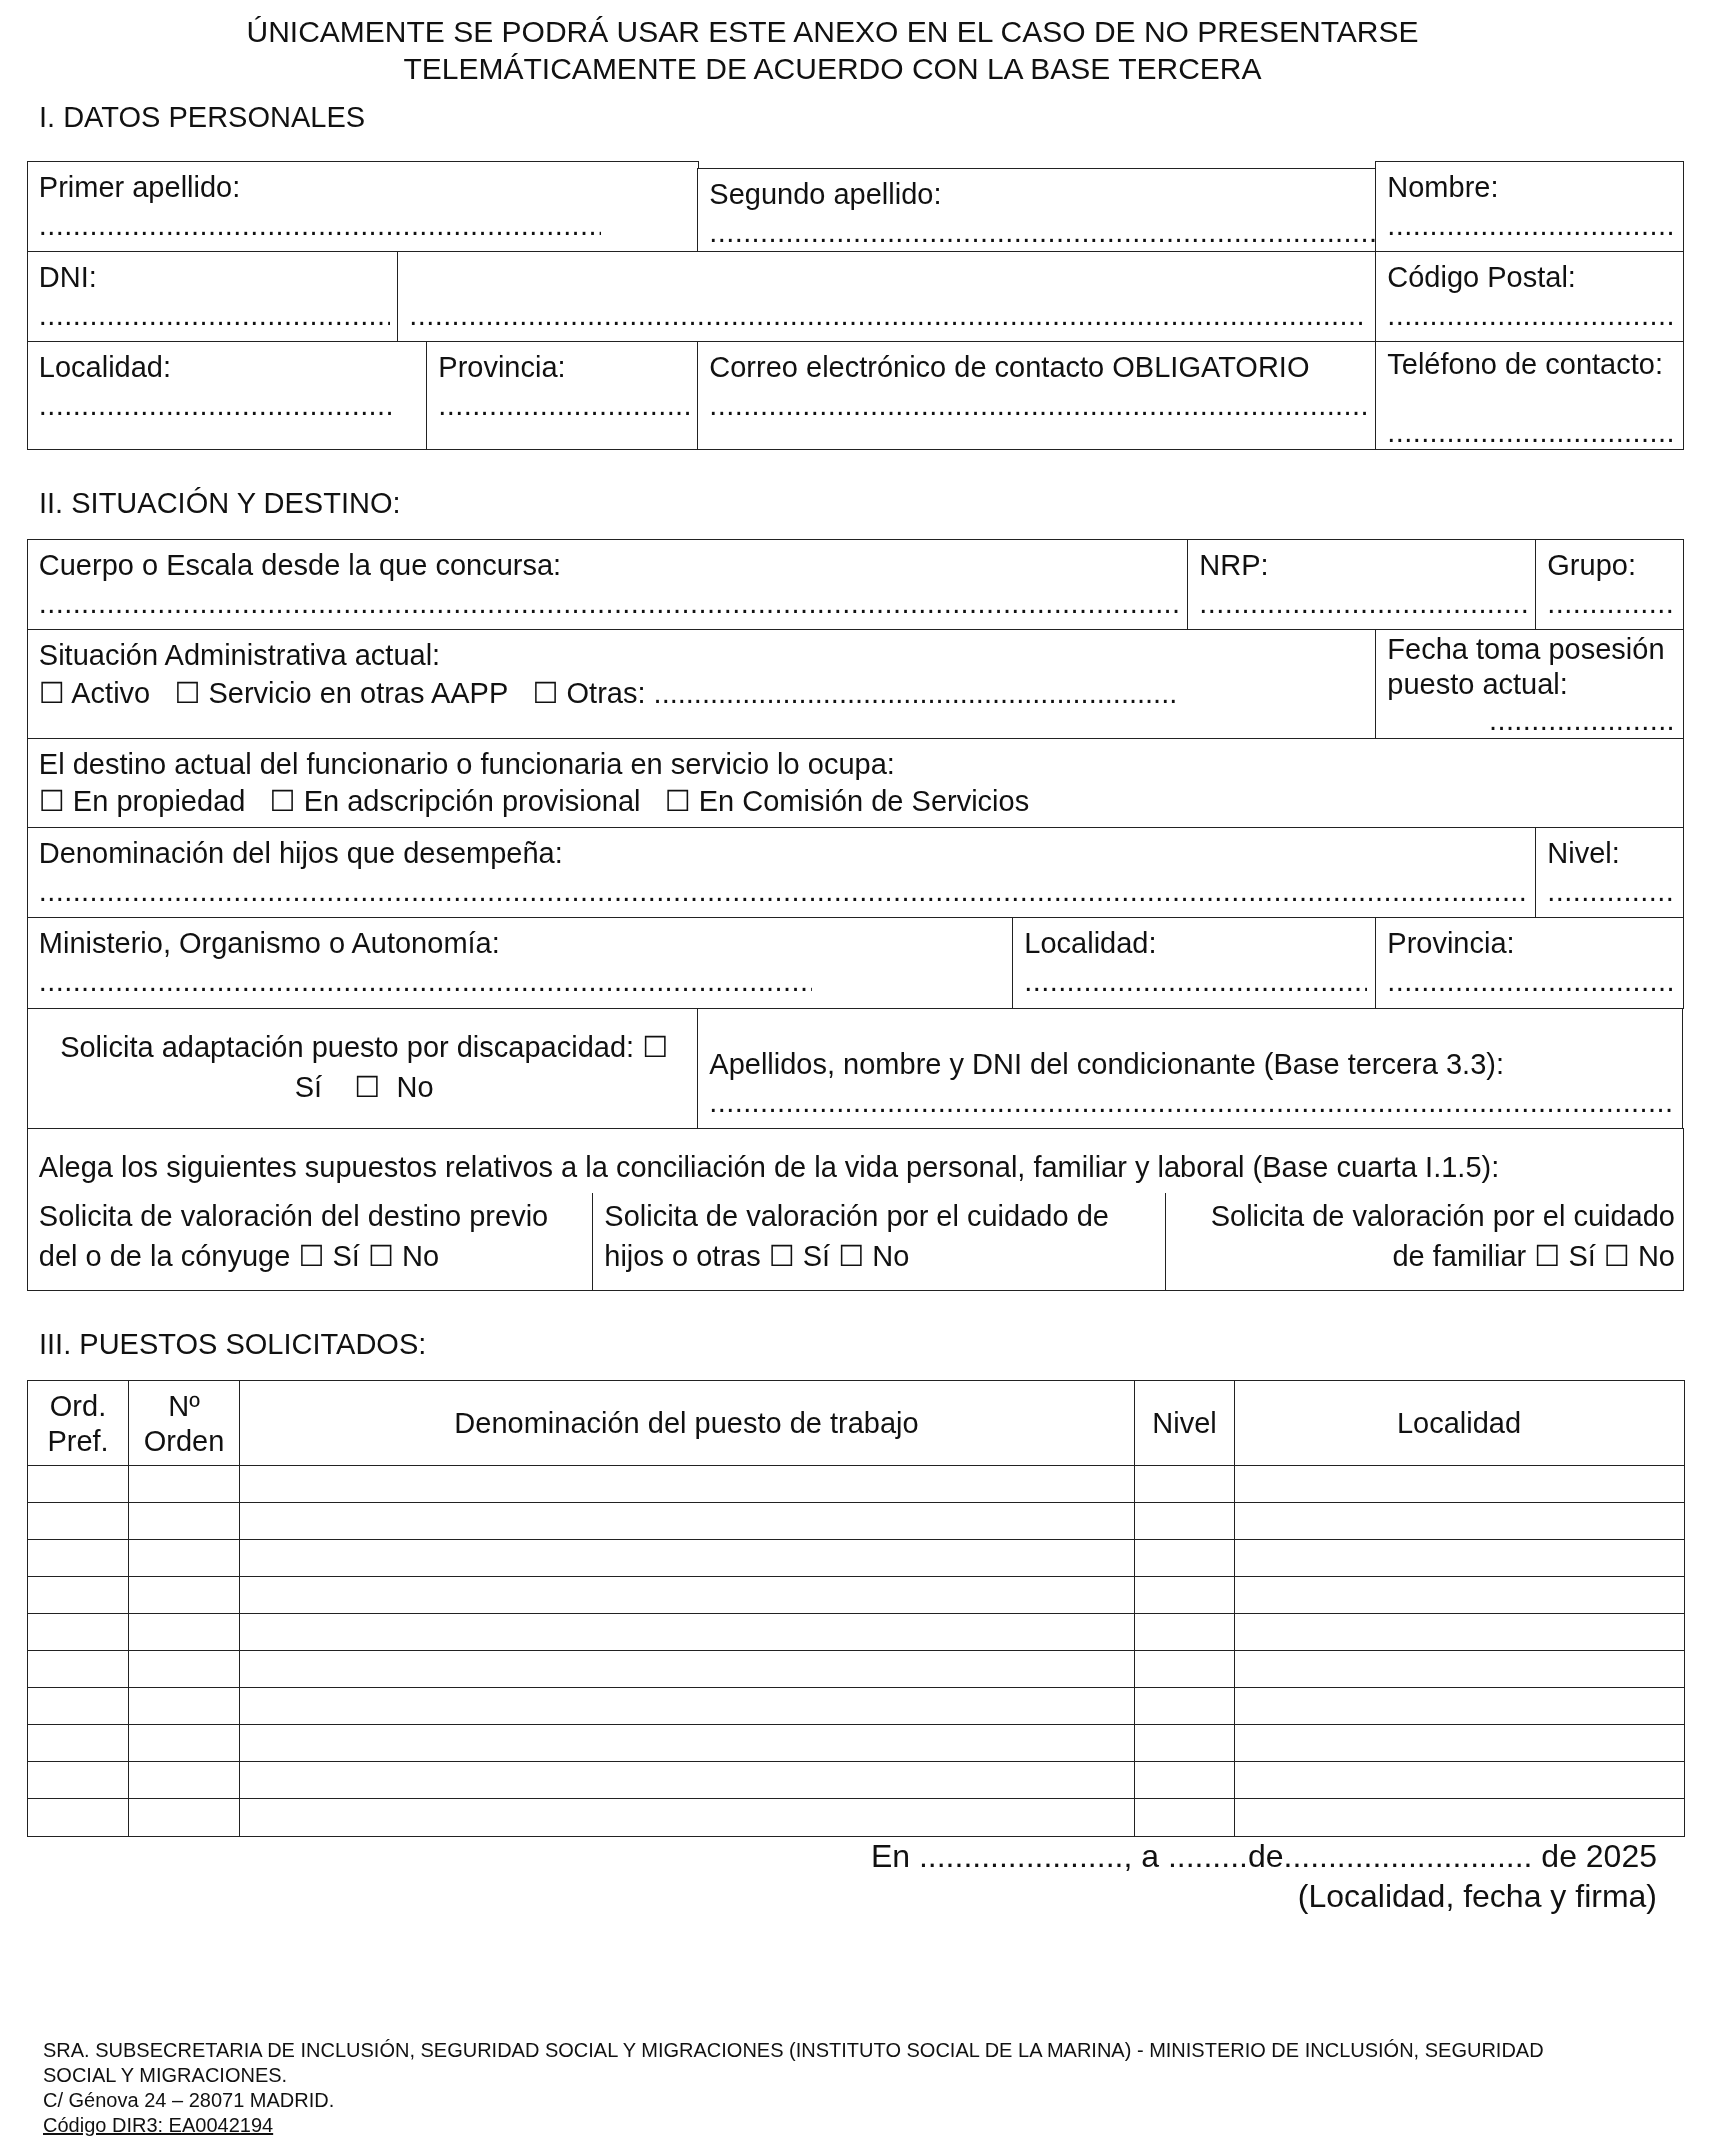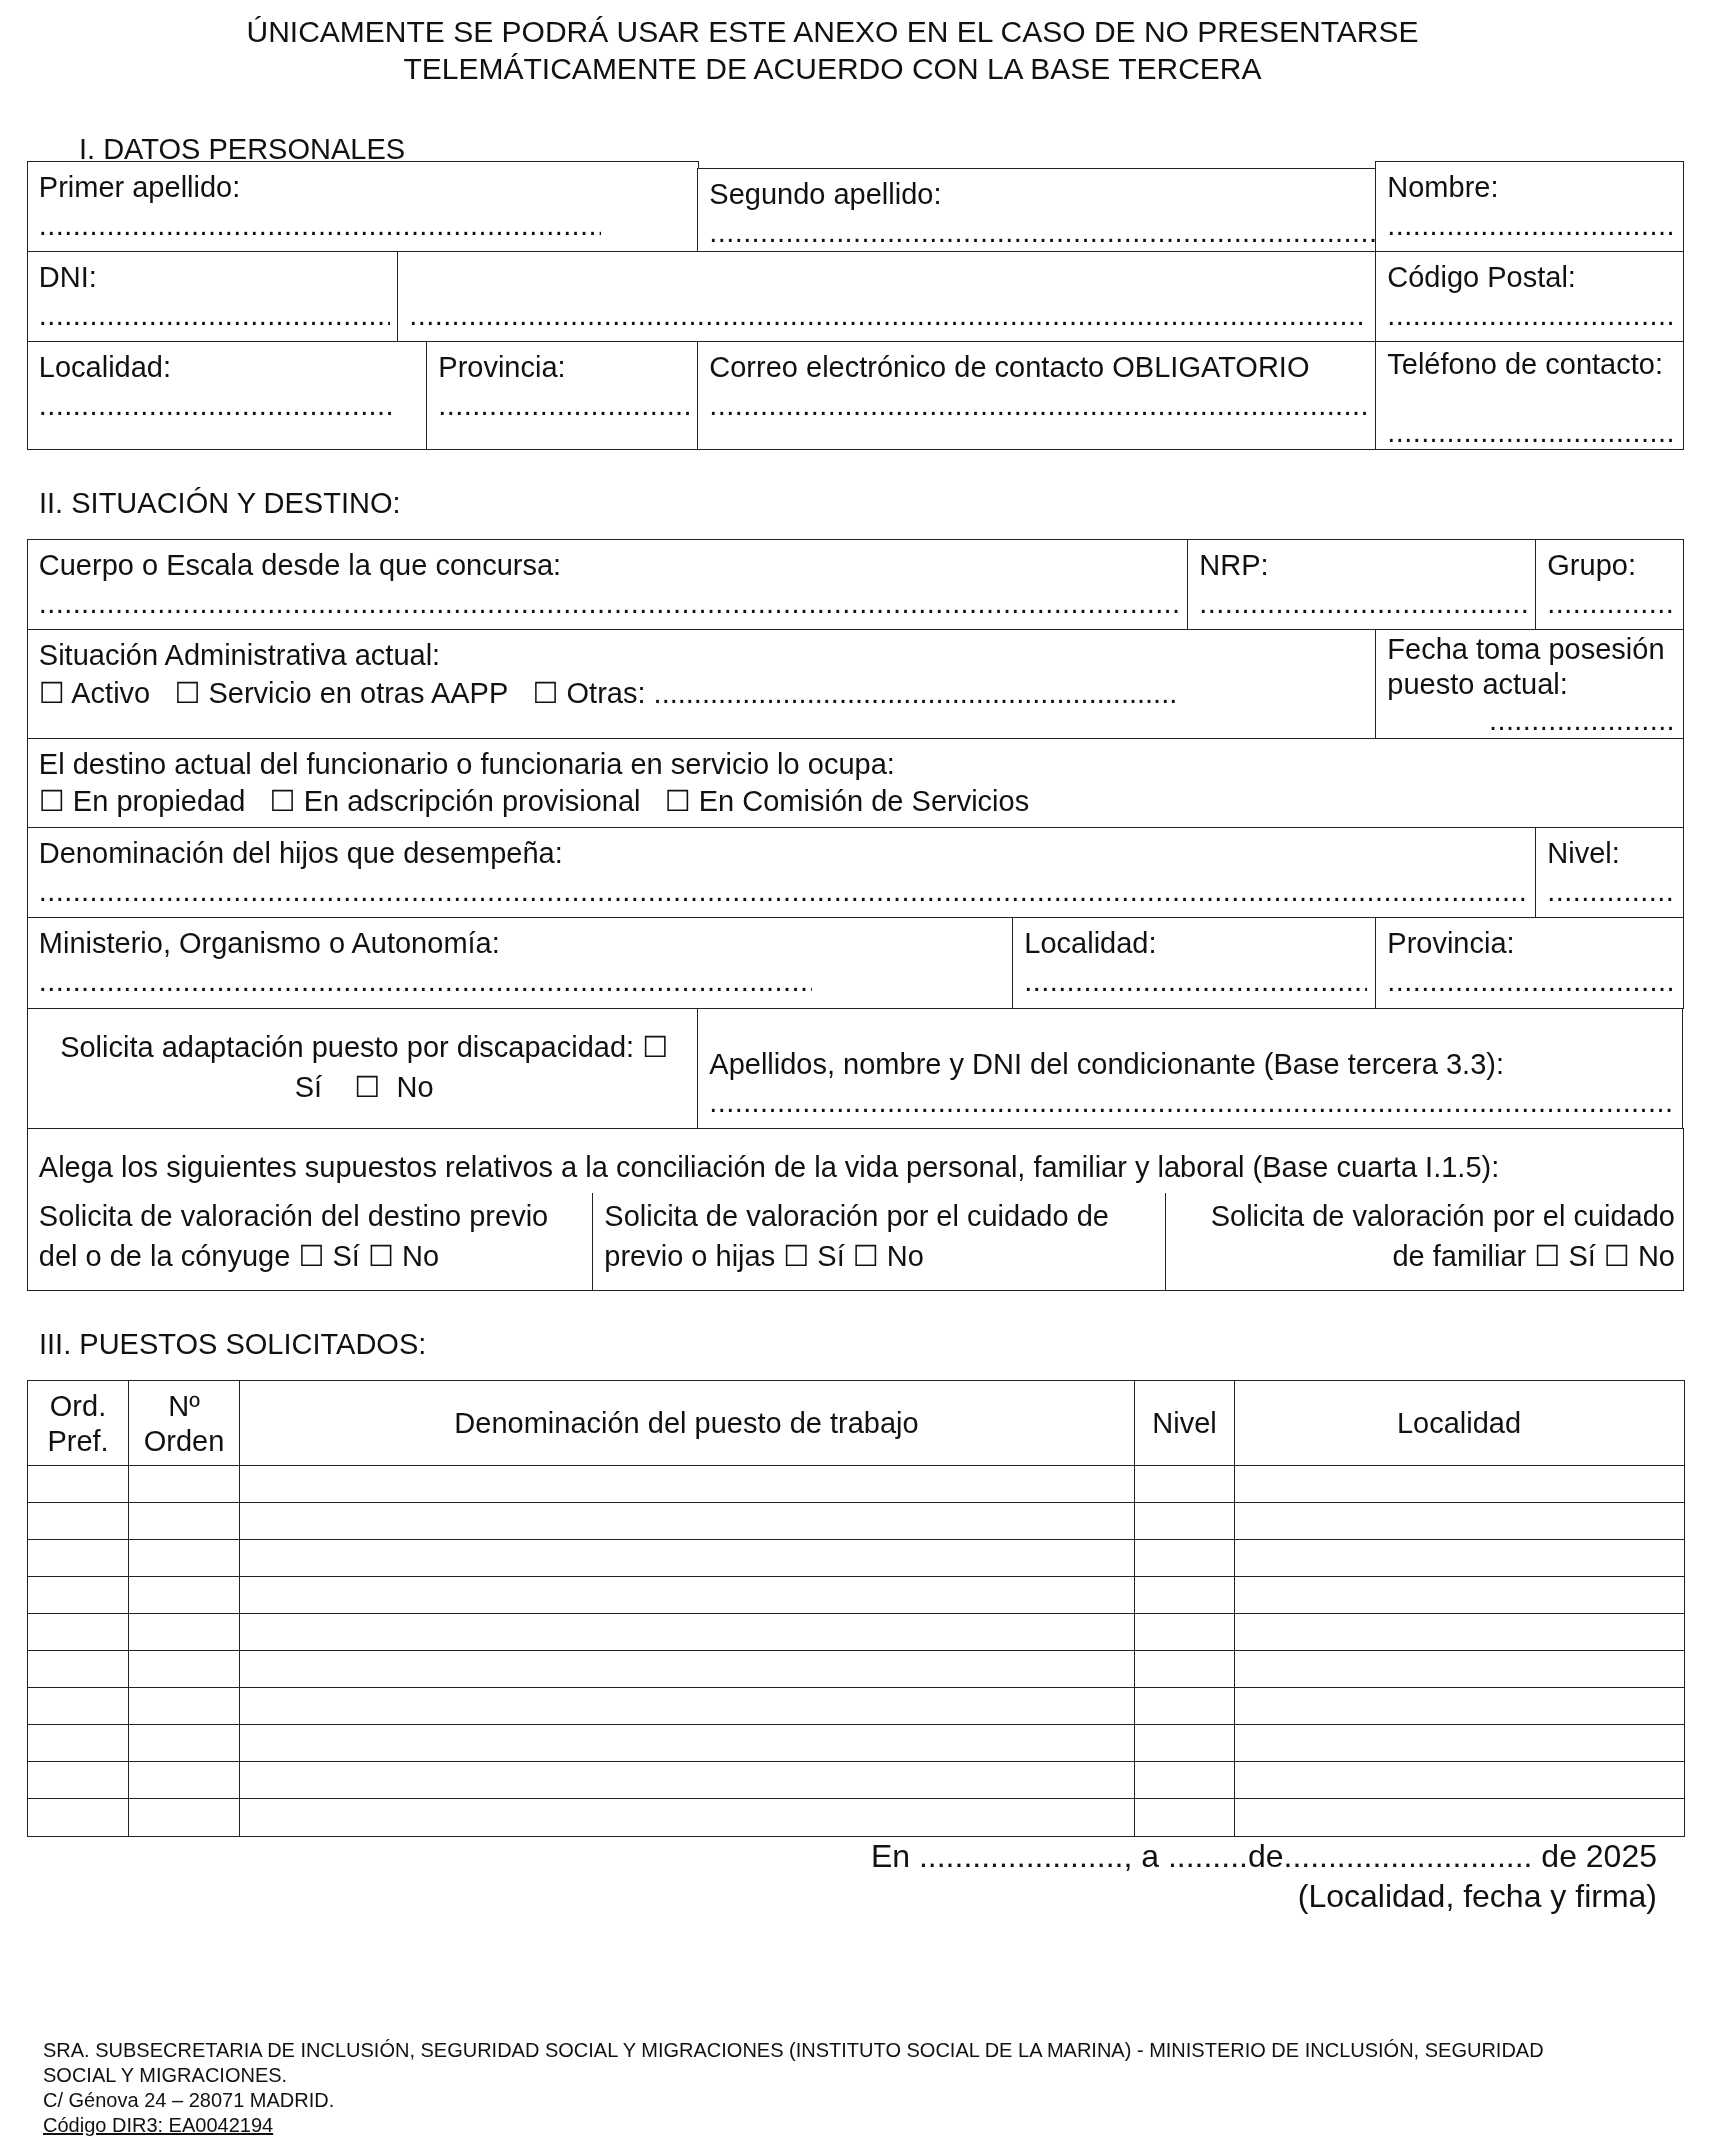--- a/index.html
+++ b/index.html
@@ -15,21 +15,21 @@
   .th { position:absolute; font-size:29px; line-height:35px; text-align:center; display:flex; align-items:center; justify-content:center; }
   .sig { right:53px; text-align:right; font-size:32px; line-height:40px; }
   .foot { left:43px; font-size:20px; line-height:25px; width:1625px; }
 </style>
 </head>
 <body>
 
 <div class="abs title" style="top:13px;">ÚNICAMENTE SE PODRÁ USAR ESTE ANEXO EN EL CASO DE NO PRESENTARSE</div>
 <div class="abs title" style="top:50px;">TELEMÁTICAMENTE DE ACUERDO CON LA BASE TERCERA</div>
 
-<div class="abs sec" style="top:132px;margin-left:40px;">I. DATOS PERSONALES</div>
+<div class="abs sec" style="top:100px;">I. DATOS PERSONALES</div>
 
 <div class="cell" style="left:26.5px;top:161px;width:672px;height:92px;">
   <div class="lbl">Primer apellido:</div>
   <div class="dots" style="top:47px;right:97px;">...................................................................................................................................................................................................................................................................................................</div>
 </div>
 <div class="cell" style="left:697px;top:168px;width:781px;height:92px;">
   <div class="lbl">Segundo apellido:</div>
   <div class="dots" style="top:47px;">...................................................................................................................................................................................................................................................................................................</div>
 </div>
 <div class="cell" style="left:1375px;top:161px;width:309px;height:92px;">
@@ -157,21 +157,21 @@
   <div class="lbl wrap" style="top:3.2px;">
     <span>Solicita de valoración del destino previo del o de la cónyuge</span>
     <span>☐</span>
     <span>Sí</span>
     <span>☐</span>
     <span>No</span>
   </div>
 </div>
 <div class="abs" style="left:592px;top:1193px;width:575px;height:97px;border-left:1.6px solid #222;box-sizing:border-box;">
   <div class="lbl wrap" style="top:3.2px;">
-    <span>Solicita de valoración por el cuidado de previo o hijas</span>
+    <span>Solicita de valoración por el cuidado de hijos o otras</span>
     <span>☐</span>
     <span>Sí</span>
     <span>☐</span>
     <span>No</span>
   </div>
 </div>
 <div class="abs" style="left:1165px;top:1193px;width:518px;height:97px;border-left:1.6px solid #222;box-sizing:border-box;text-align:right;">
   <div class="lbl wrap" style="top:3.2px;">
     <span>Solicita de valoración por el cuidado de familiar</span>
     <span>☐</span>

